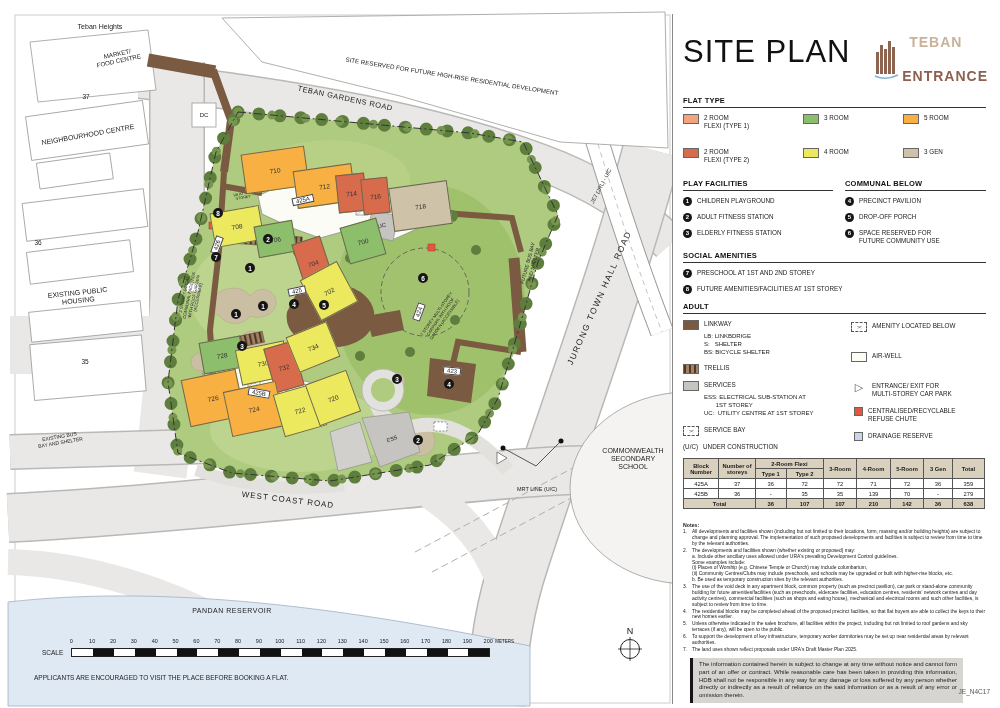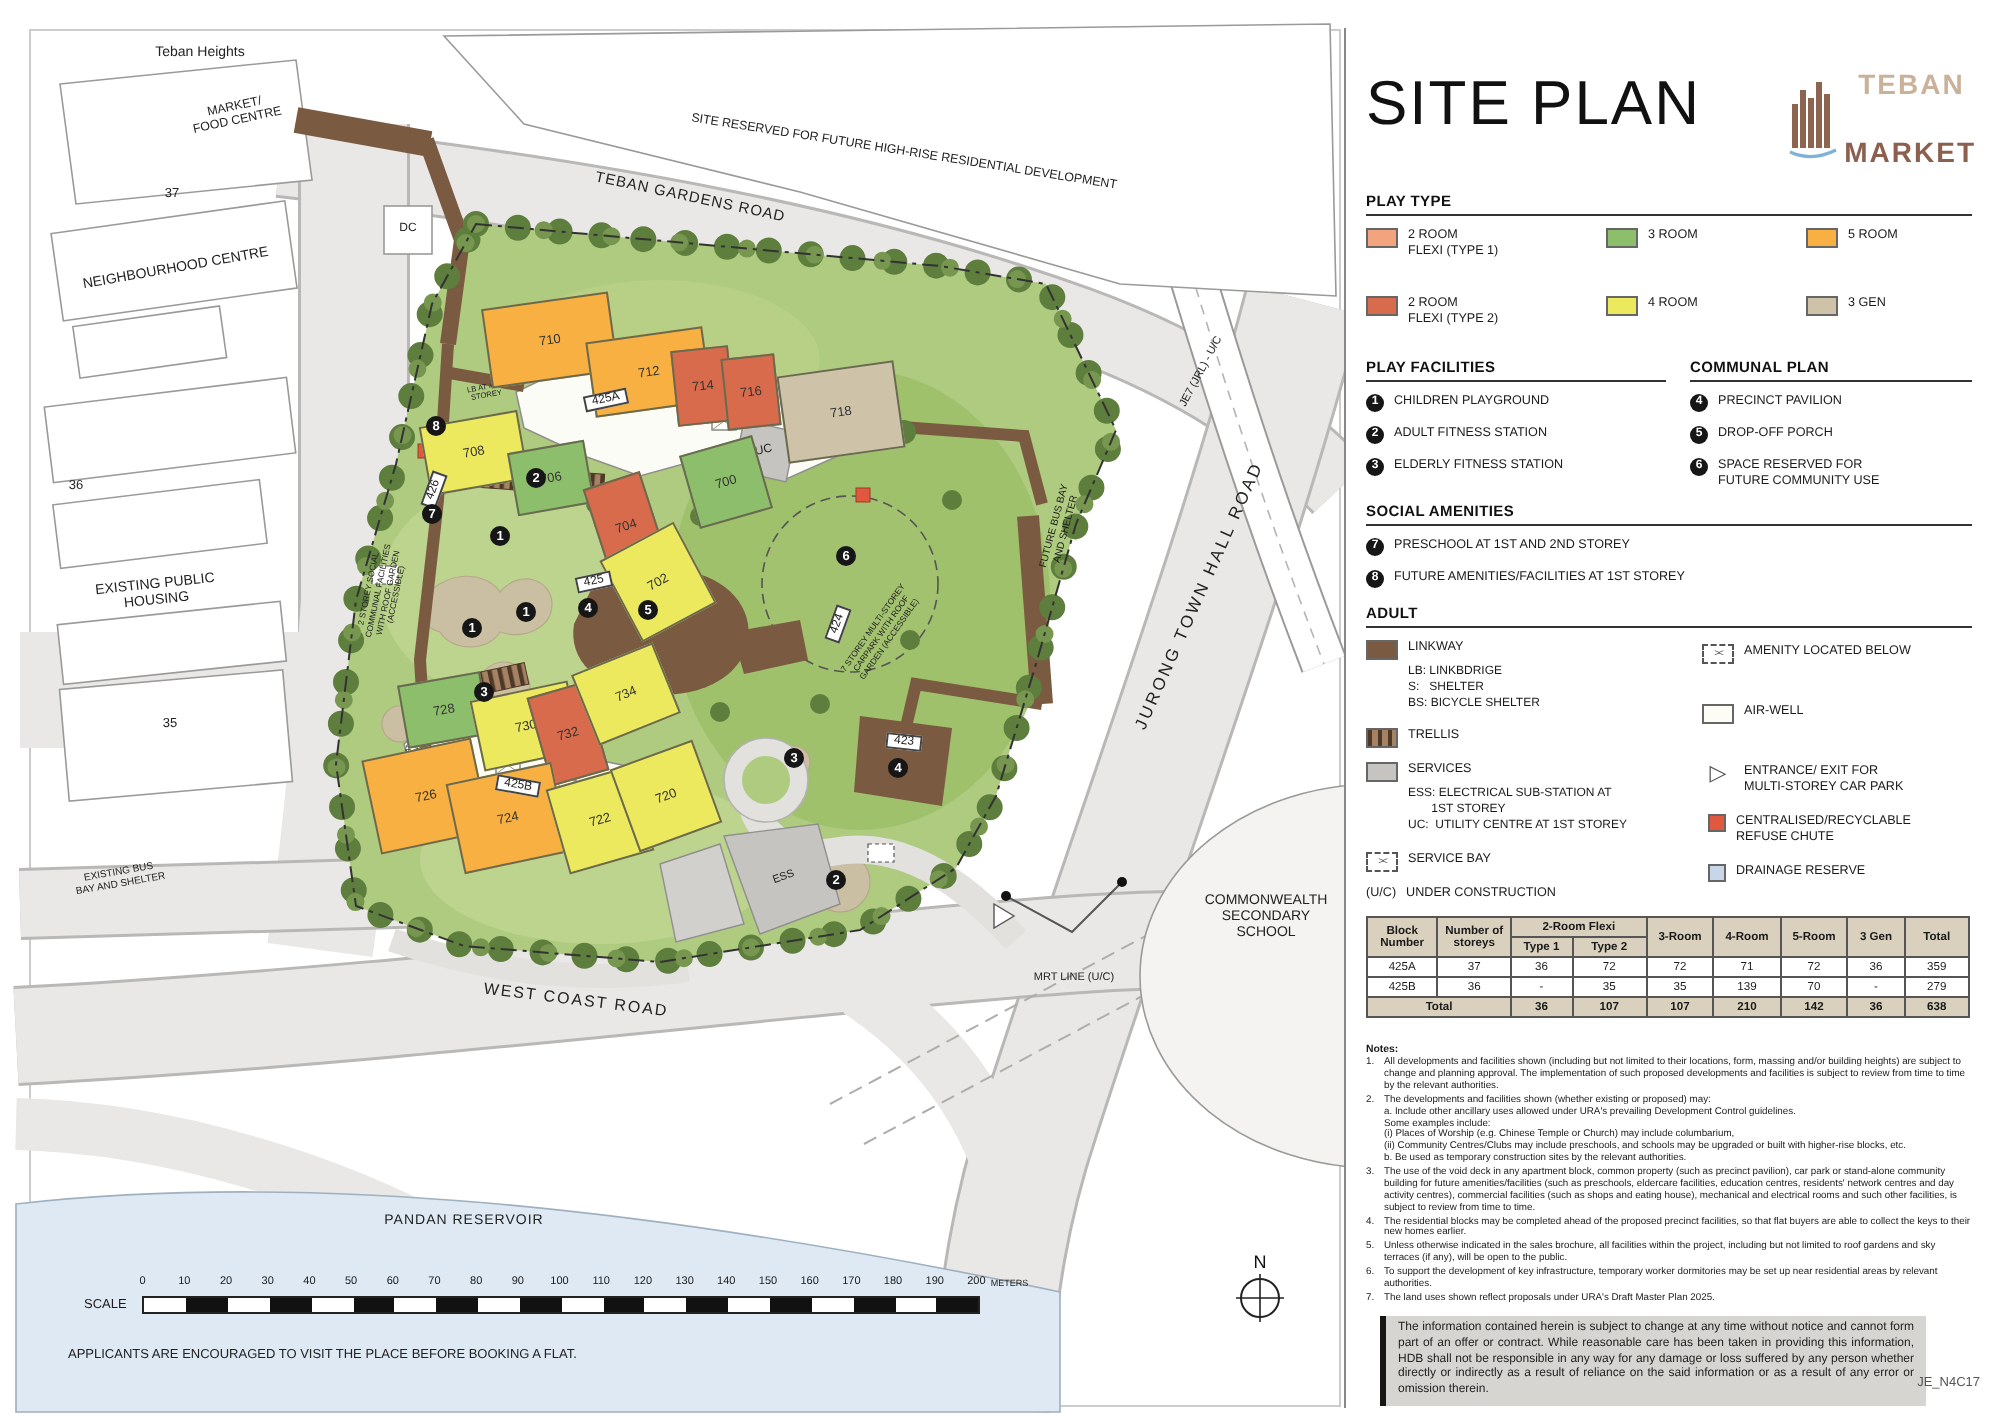--- a/index.html
+++ b/index.html
@@ -374,27 +374,27 @@
             <rect x="3" y="16" width="3" height="22"></rect>
               <rect x="7" y="9" width="3" height="29"></rect>
             <rect x="11" y="13" width="3" height="25"></rect>
               <rect x="15" y="5" width="3" height="33"></rect>
             <rect x="19" y="11" width="3" height="27"></rect>
           </g>
           <path d="M2,40 Q13,45 25,39" stroke="#7FB3D5" stroke-width="1.6" fill="none"></path>
         </svg>
         <div class="logo-text">
           <span class="logo-t1">TEBAN</span>
-          <span class="logo-t2">MARKET</span>
+          <span class="logo-t2">ENTRANCE</span>
         </div>
       </div>
     </div>
 
     <div class="sec" style="top:96px;">
-      <div class="hd">PLAY TYPE</div>
+      <div class="hd">FLAT TYPE</div>
       <div style="display:grid;grid-template-columns:120px 100px 83px;row-gap:12px;">
         <div class="li"><span class="sw" style="background: rgb(242, 164, 126);"></span><span>2 ROOM
 FLEXI (TYPE 1)</span></div>
         <div class="li"><span class="sw" style="background: rgb(141, 190, 108);"></span><span>3 ROOM</span></div>
         <div class="li"><span class="sw" style="background: rgb(247, 176, 65);"></span><span>5 ROOM</span></div>
         <div class="li"><span class="sw" style="background: rgb(217, 107, 77);"></span><span>2 ROOM
 FLEXI (TYPE 2)</span></div>
         <div class="li"><span class="sw" style="background: rgb(237, 233, 94);"></span><span>4 ROOM</span></div>
         <div class="li"><span class="sw" style="background: rgb(206, 195, 168);"></span><span>3 GEN</span></div>
       </div>
@@ -402,21 +402,21 @@
 
     <div class="sec" style="top:179px;">
       <div class="cols" style="gap:12px;">
         <div style="width:150px;">
           <div class="hd">PLAY FACILITIES</div>
           <div class="li"><span class="num">1</span><span>CHILDREN PLAYGROUND</span></div>
           <div class="li"><span class="num">2</span><span>ADULT FITNESS STATION</span></div>
           <div class="li"><span class="num">3</span><span>ELDERLY FITNESS STATION</span></div>
         </div>
         <div style="width:141px;">
-          <div class="hd">COMMUNAL PLAN</div>
+          <div class="hd">COMMUNAL BELOW</div>
           <div class="li"><span class="num">4</span><span>PRECINCT PAVILION</span></div>
           <div class="li"><span class="num">5</span><span>DROP-OFF PORCH</span></div>
           <div class="li"><span class="num">6</span><span>SPACE RESERVED FOR
 FUTURE COMMUNITY USE</span></div>
         </div>
       </div>
     </div>
 
     <div class="sec" style="top:251px;">
       <div class="hd">SOCIAL AMENITIES</div>

